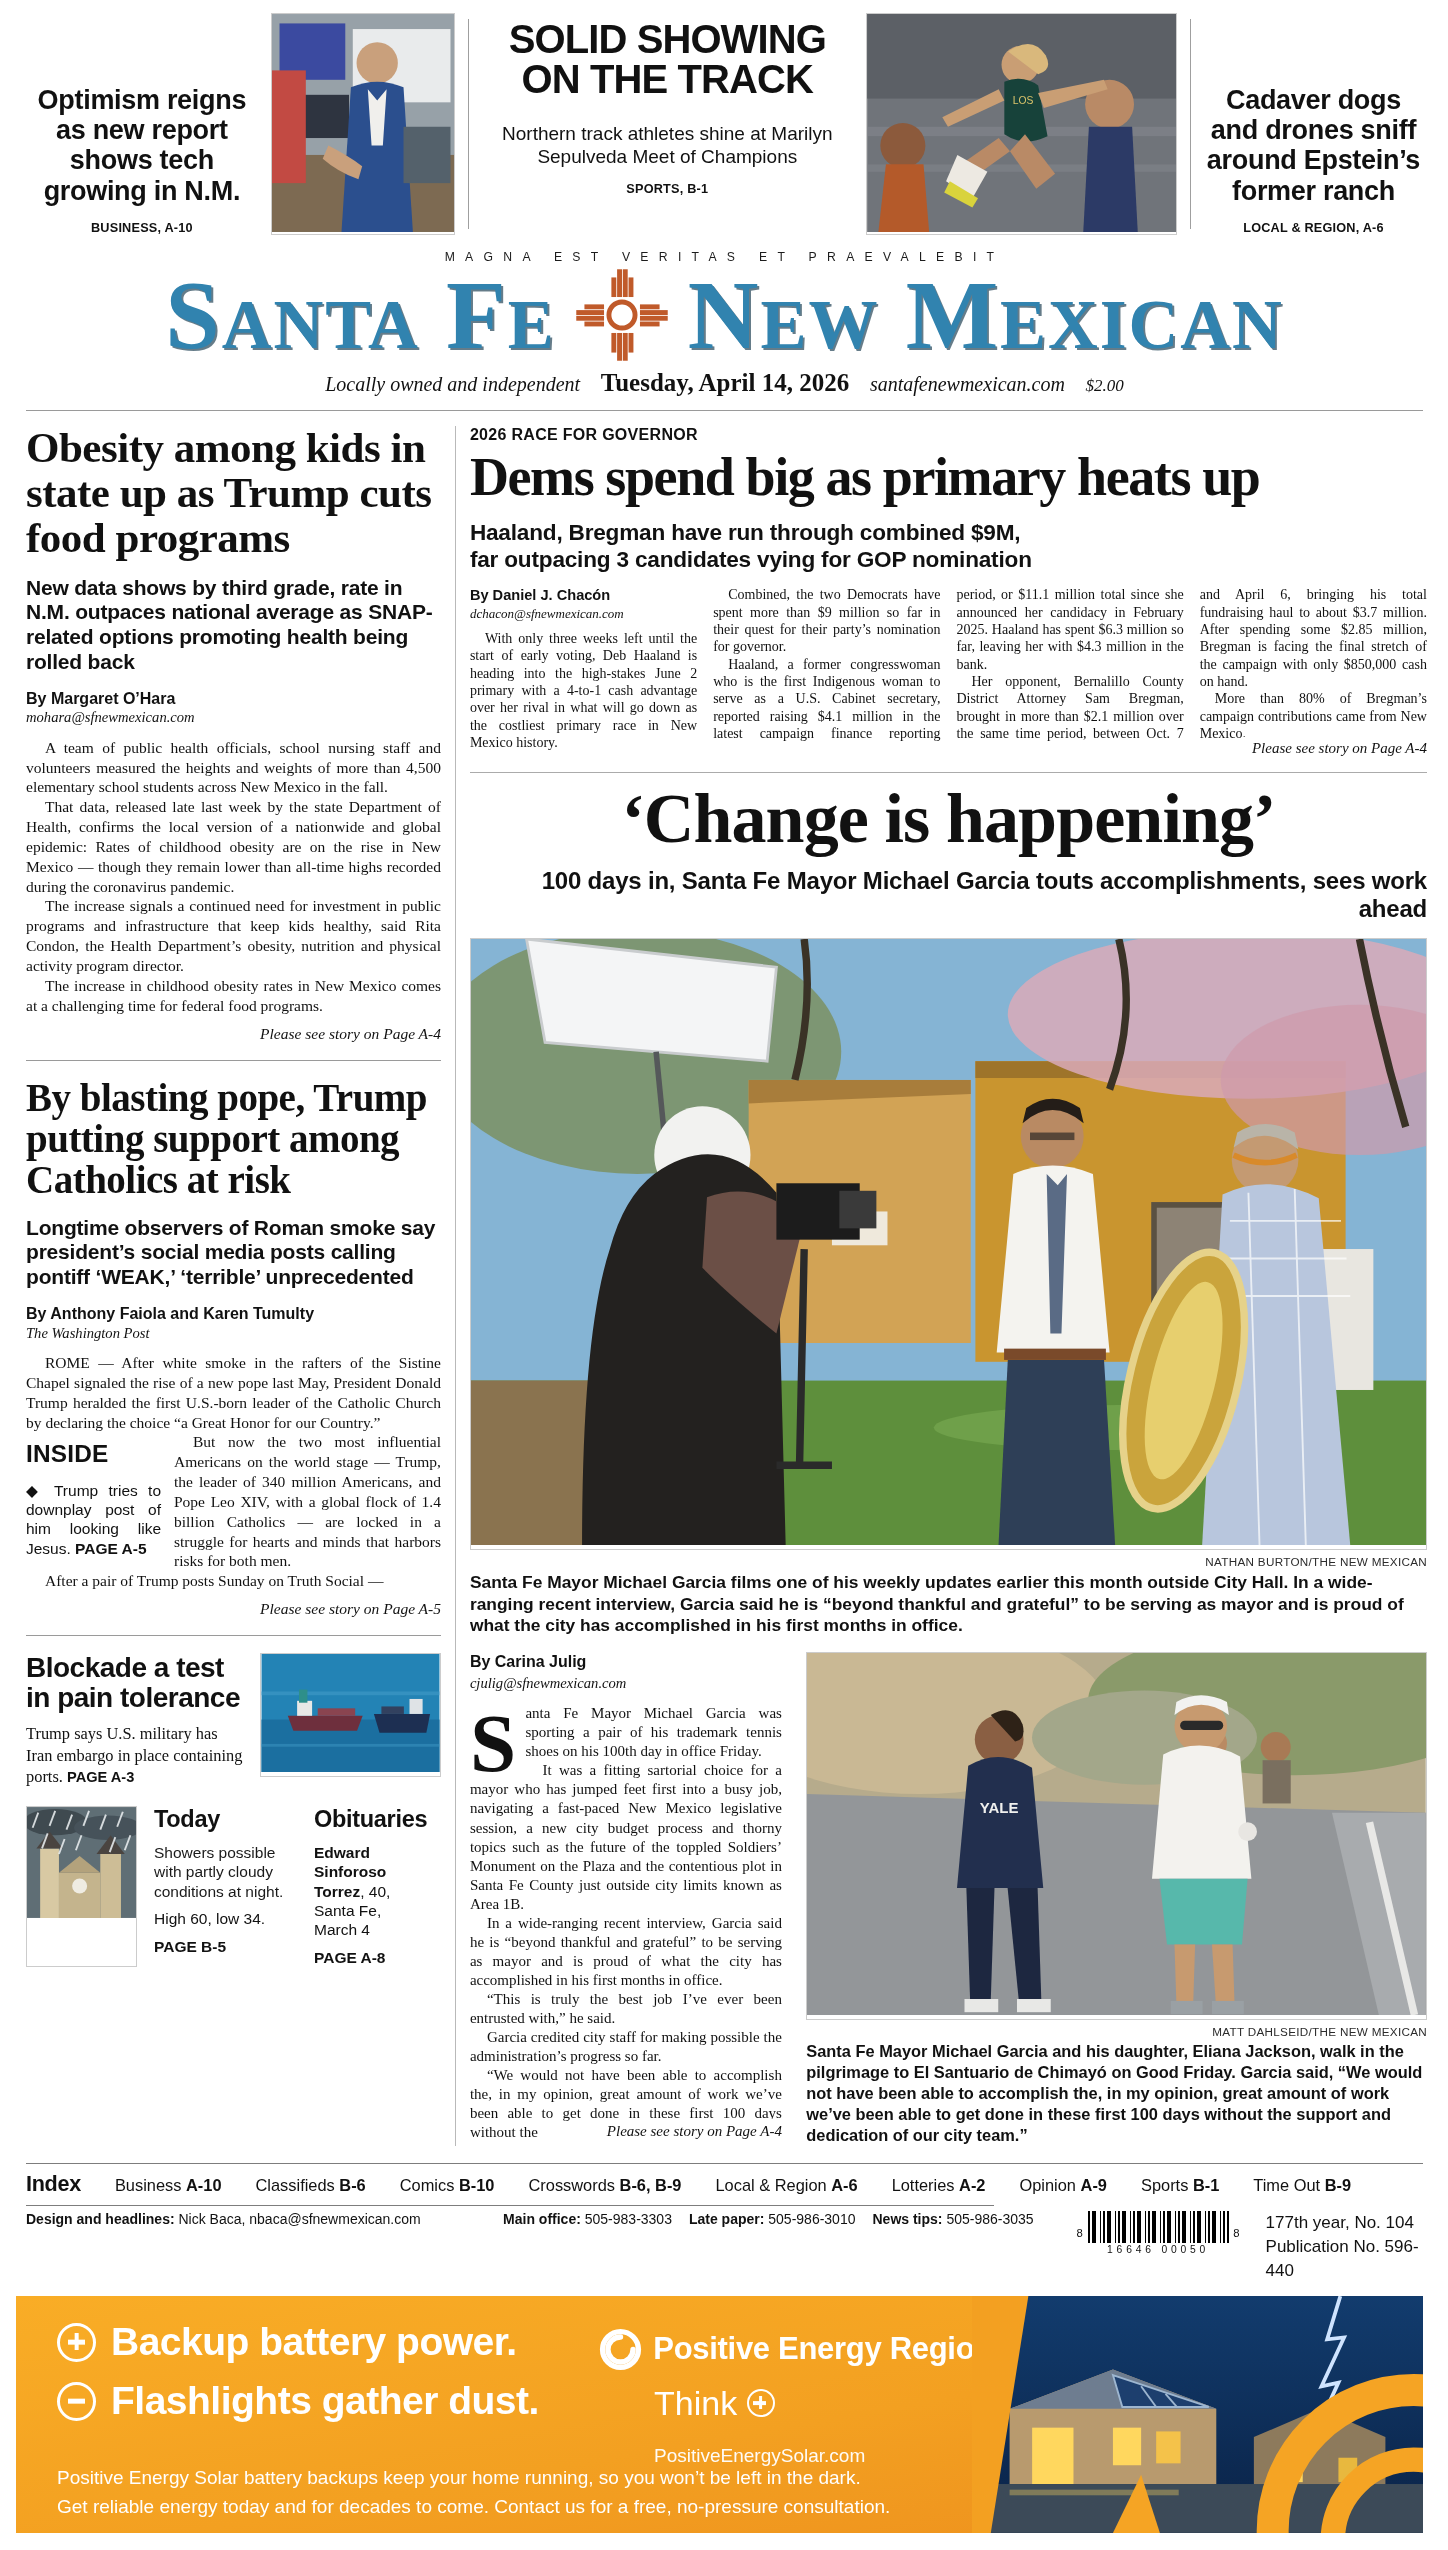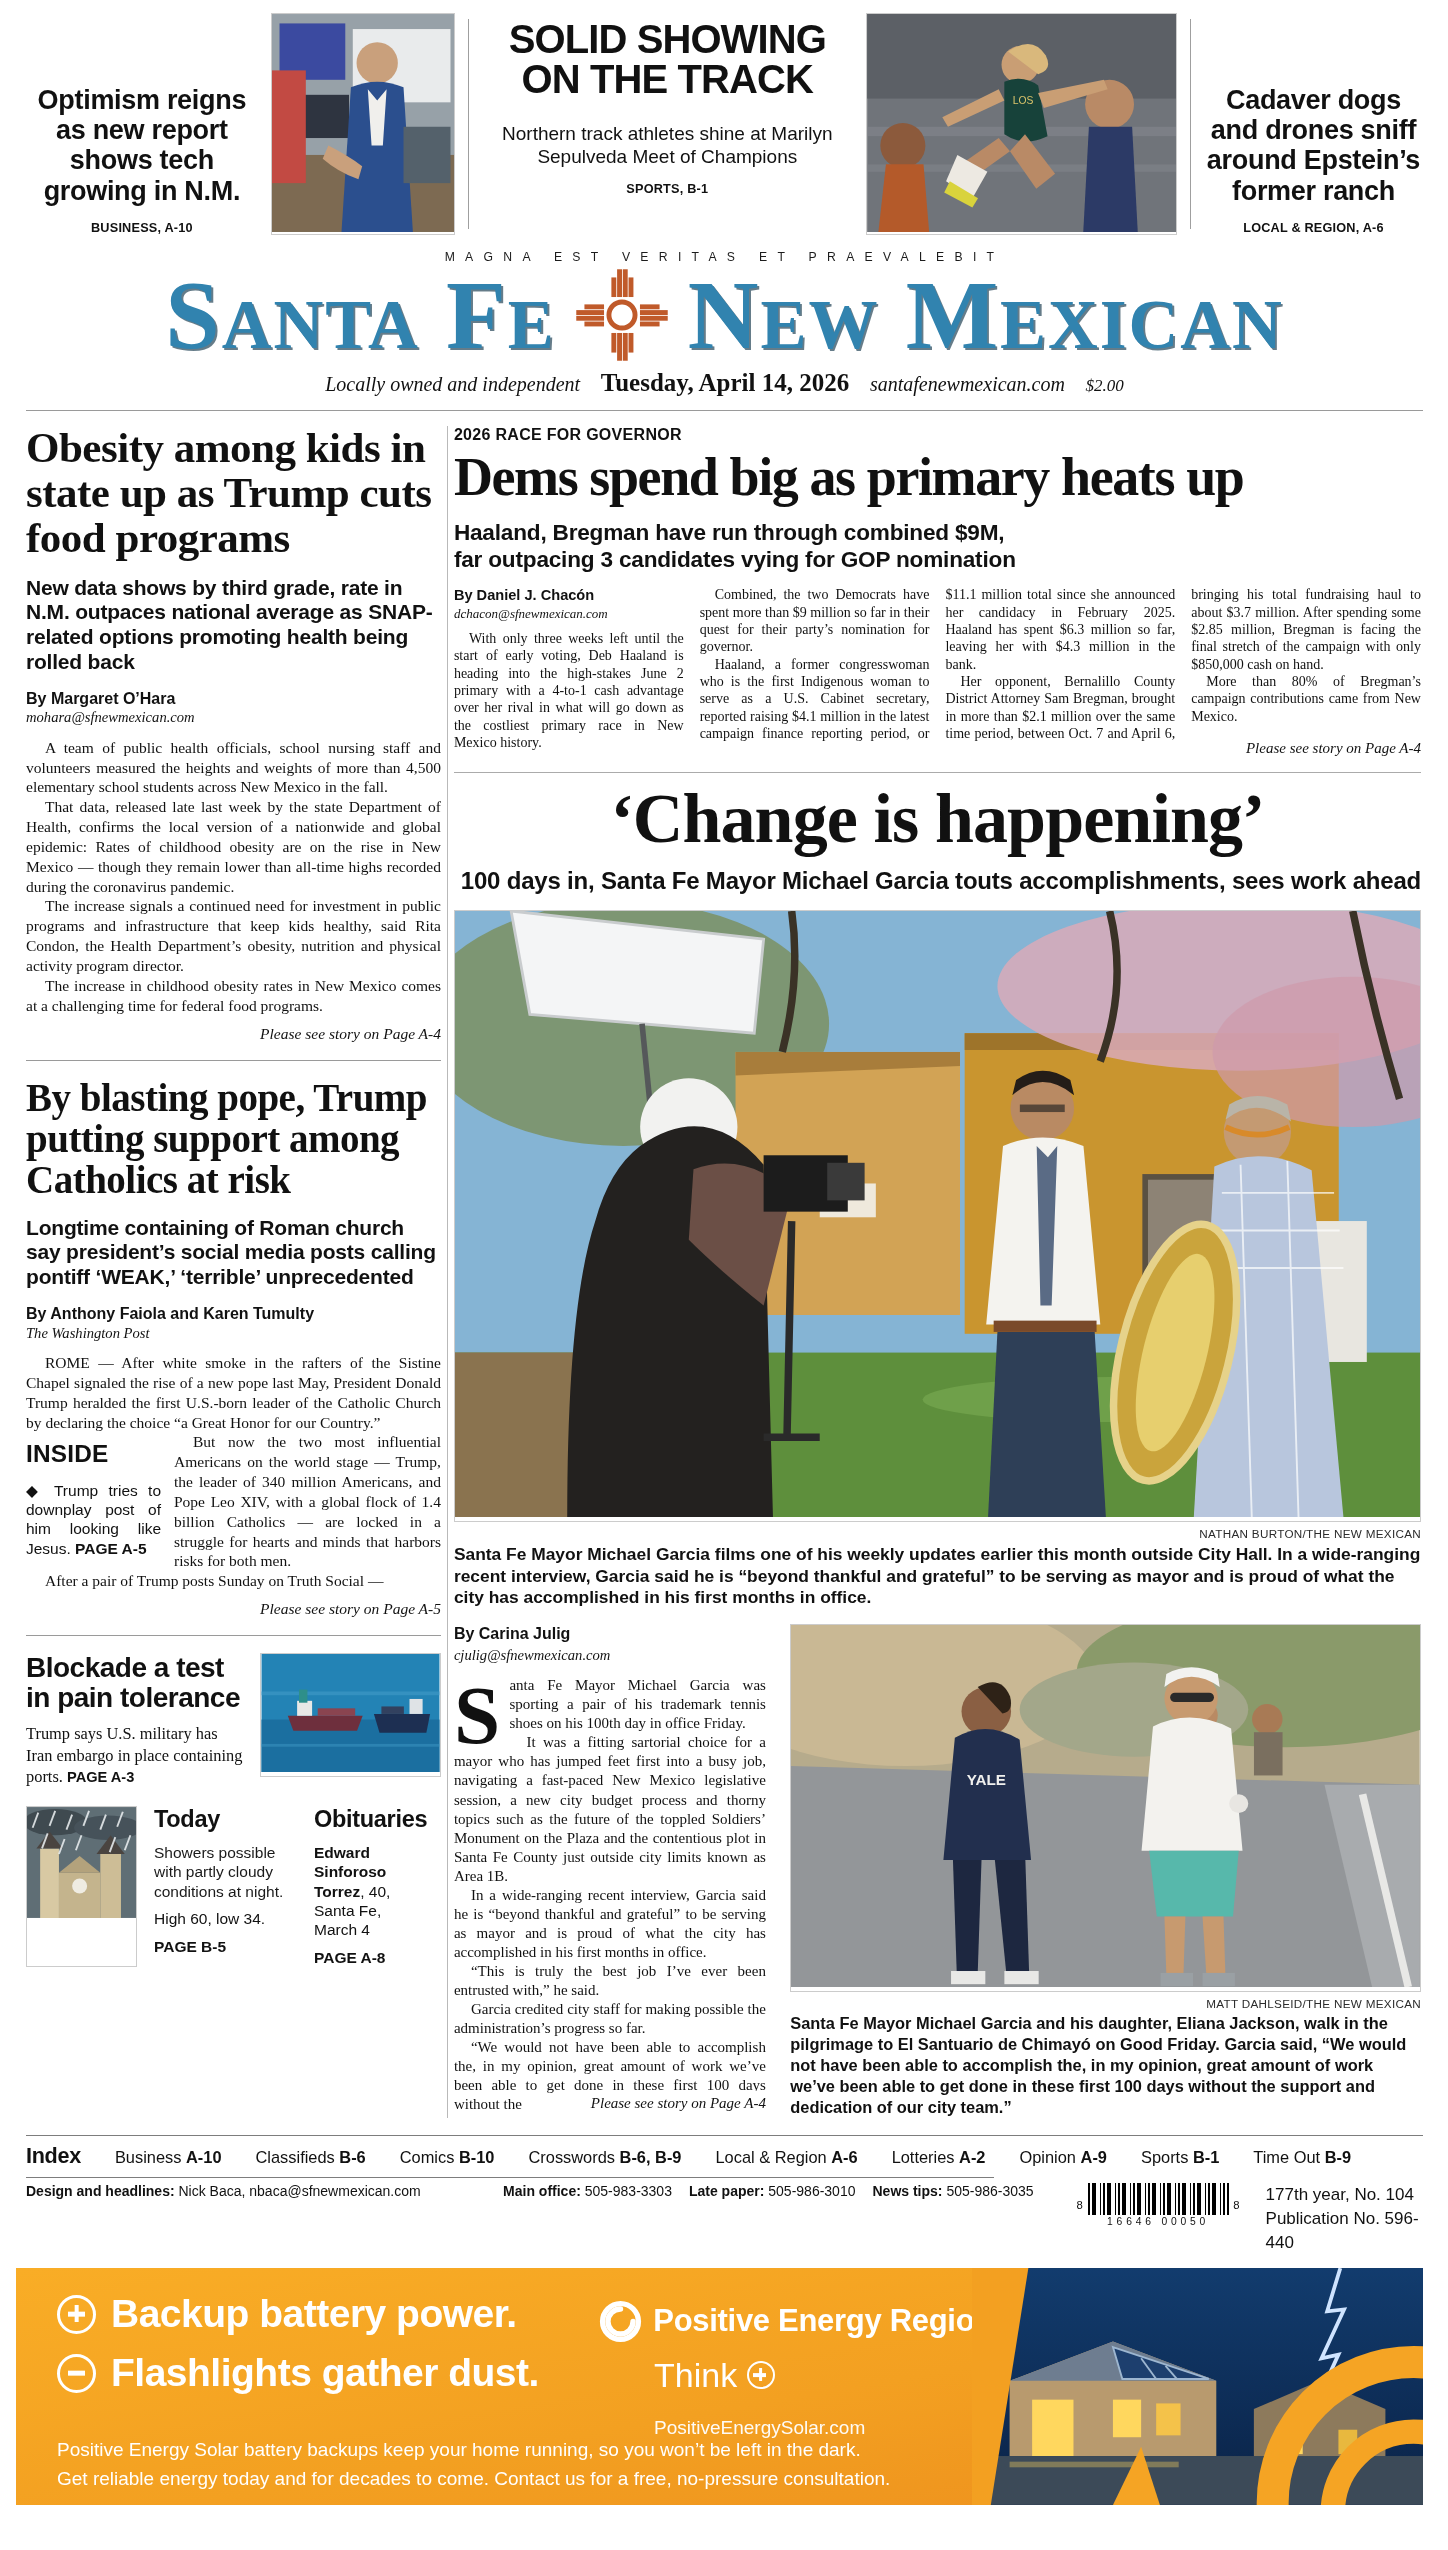--- a/index.html
+++ b/index.html
@@ -35,21 +35,21 @@
   .logo-word{font-family:var(--serif);font-variant:small-caps;font-weight:700;font-size:98px;line-height:1;color:var(--brand-blue);text-shadow:1.9px 1.9px 0 rgba(19,54,74,.65);letter-spacing:1.9px}
   .zia{width:98px;height:98px}
   .dateline{display:flex;justify-content:center;align-items:baseline;gap:20.7px;margin-top:5.6px}
   .dl-owned{font-style:italic;font-size:20px}
   .dl-date{font-weight:700;font-size:25px}
   .dl-site{font-style:italic;font-size:20px}
   .dl-price{font-style:italic;font-size:17px}
   .mast-rule{border:none;border-top:0.9px solid var(--rule);margin:13px 26px 0 26px}
 
   
-  .content{display:grid;grid-template-columns:415px 0.9px 1fr;column-gap:6px;padding:15px 28px 0 26px}
+  .content{display:grid;grid-template-columns:415px 0.9px 1fr;column-gap:14px;padding:15px 22px 0 26px}
   .colrule{background:#b9b9b9}
 
   h1,h2{font-family:var(--serif)}
   .left-col .story-h1{font-size:43px;line-height:1.04;font-weight:700;letter-spacing:-0.5px}
   .deck{font-family:var(--sans);font-weight:700;font-size:21px;line-height:1.18;margin-top:15px;letter-spacing:-0.2px}
   .byline{font-family:var(--sans);font-weight:700;font-size:16px;margin-top:15px}
   .bymail{font-style:italic;font-size:14.6px;margin-top:1.9px}
   .body{margin-top:11.3px;font-size:15.5px;line-height:1.28;text-align:justify}
   .body p{text-indent:19px}
   .please{font-style:italic;font-size:15.5px;text-align:right;margin-top:9.4px}
@@ -246,21 +246,21 @@
         <p>A team of public health officials, school nursing staff and volunteers measured the heights and weights of more than 4,500 elementary school students across New Mexico in the fall.</p>
         <p>That data, released late last week by the state Department of Health, confirms the local version of a nationwide and global epidemic: Rates of childhood obesity are on the rise in New Mexico — though they remain lower than all-time highs recorded during the coronavirus pandemic.</p>
         <p>The increase signals a continued need for investment in public programs and infrastructure that keep kids healthy, said Rita Condon, the Health Department’s obesity, nutrition and physical activity program director.</p>
         <p>The increase in childhood obesity rates in New Mexico comes at a challenging time for federal food programs.</p>
       </div>
       <div class="please">Please see story on Page A-4</div>
 
       <hr class="sec-rule">
 
       <h2 class="pope-h">By blasting pope, Trump putting support among Catholics at risk</h2>
-      <div class="deck">Longtime containing of Roman church say president’s social media posts calling pontiff ‘WEAK,’ ‘terrible’ unprecedented</div>
+      <div class="deck">Longtime observers of Roman smoke say president’s social media posts calling pontiff ‘WEAK,’ ‘terrible’ unprecedented</div>
       <div class="byline">By Anthony Faiola and Karen Tumulty</div>
       <div class="bymail">The Washington Post</div>
       <div class="body">
         <p>ROME — After white smoke in the rafters of the Sistine Chapel signaled the rise of a new pope last May, President Donald Trump heralded the first U.S.-born leader of the Catholic Church by declaring the choice “a Great Honor for our Country.”</p>
         <div class="inside-box">
           <div class="inside-t">INSIDE</div>
           <div class="inside-item"><span>◆ </span><span>Trump tries to downplay post of him looking like Jesus. </span><b>PAGE A-5</b></div>
         </div>
         <p>But now the two most influential Americans on the world stage — Trump, the leader of 340 million Americans, and Pope Leo XIV, with a global flock of 1.4 billion Catholics — are locked in a struggle for hearts and minds that harbors risks for both men.</p>
         <p>After a pair of Trump posts Sunday on Truth Social —</p>

